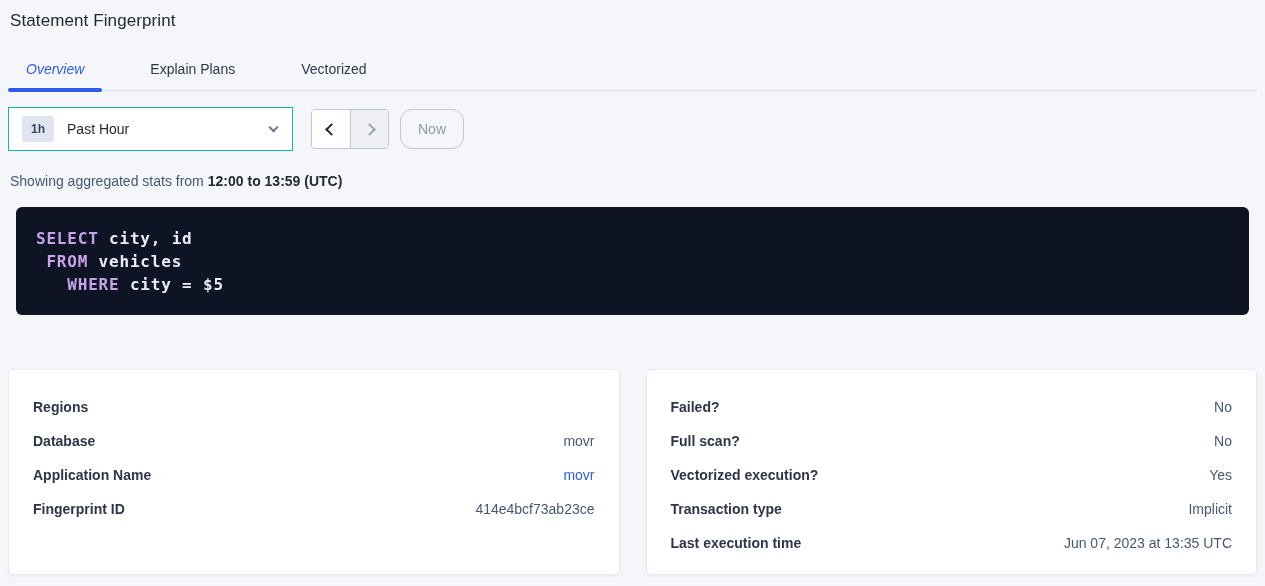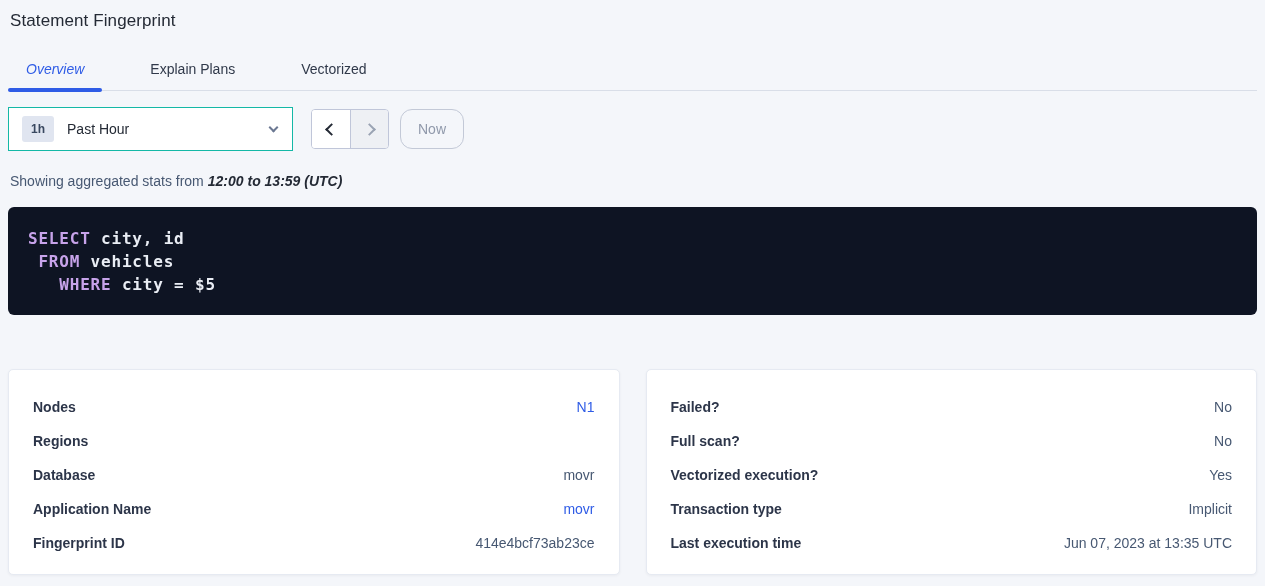--- a/index.html
+++ b/index.html
@@ -71,25 +71,25 @@
   .nav-btn.disabled { background:#eef0f4; color:#9aa3b3; cursor:default; }
   .now-btn {
     margin-left:11px; height:40px; padding:0 17px;
     background:transparent; border:1px solid #c3c9d7; border-radius:12px;
     font-family:"Liberation Sans", sans-serif;
     font-size:14px; color:#9099ab; cursor:default;
   }
 
   
   .stats { margin:22px 0 0; padding-left:2px; font-size:14px; line-height:16px; color:#475872; }
-  .stats strong { color:#242a35; margin-left:4px; font-weight:700;font-style:italic; }
+  .stats strong { color:#242a35; margin-left:4px; font-weight:700; }
 
   
   .sql-box {
-    margin:18px 0 0; height:108px; padding:20px 20px 19px;
+    margin:18px 8px 0; height:108px; padding:20px 20px 19px;
     background:#0e1423; border-radius:6px;
     color:#e9edf4;
     font-family:"DejaVu Sans Mono", monospace;
     font-size:16px; font-weight:700; line-height:23px; letter-spacing:.8px;
     white-space:pre; overflow:hidden;
   }
   .sql-box .kw { color:#c7a3ea; }
 
   
   .cards { display:flex; gap:26px; margin-top:54px; }
@@ -148,24 +148,20 @@
   <p class="stats"><span>Showing aggregated stats from</span><strong>12:00 to 13:59 (UTC)</strong></p>
 
   <pre class="sql-box"><span class="kw">SELECT</span><span> city, id
  </span><span class="kw">FROM</span><span> vehicles
    </span><span class="kw">WHERE</span><span> city = $5</span></pre>
 
   <div class="cards">
     <div class="card">
       <div>
           <div class="summary-row">
-    <span class="row-label">Nodes</span>
-    <span class="row-value link">N1</span>
-  </div>
-          <div class="summary-row">
     <span class="row-label">Regions</span>
     <span class="row-value"></span>
   </div>
           <div class="summary-row">
     <span class="row-label">Database</span>
     <span class="row-value">movr</span>
   </div>
           <div class="summary-row">
     <span class="row-label">Application Name</span>
     <span class="row-value link">movr</span>

